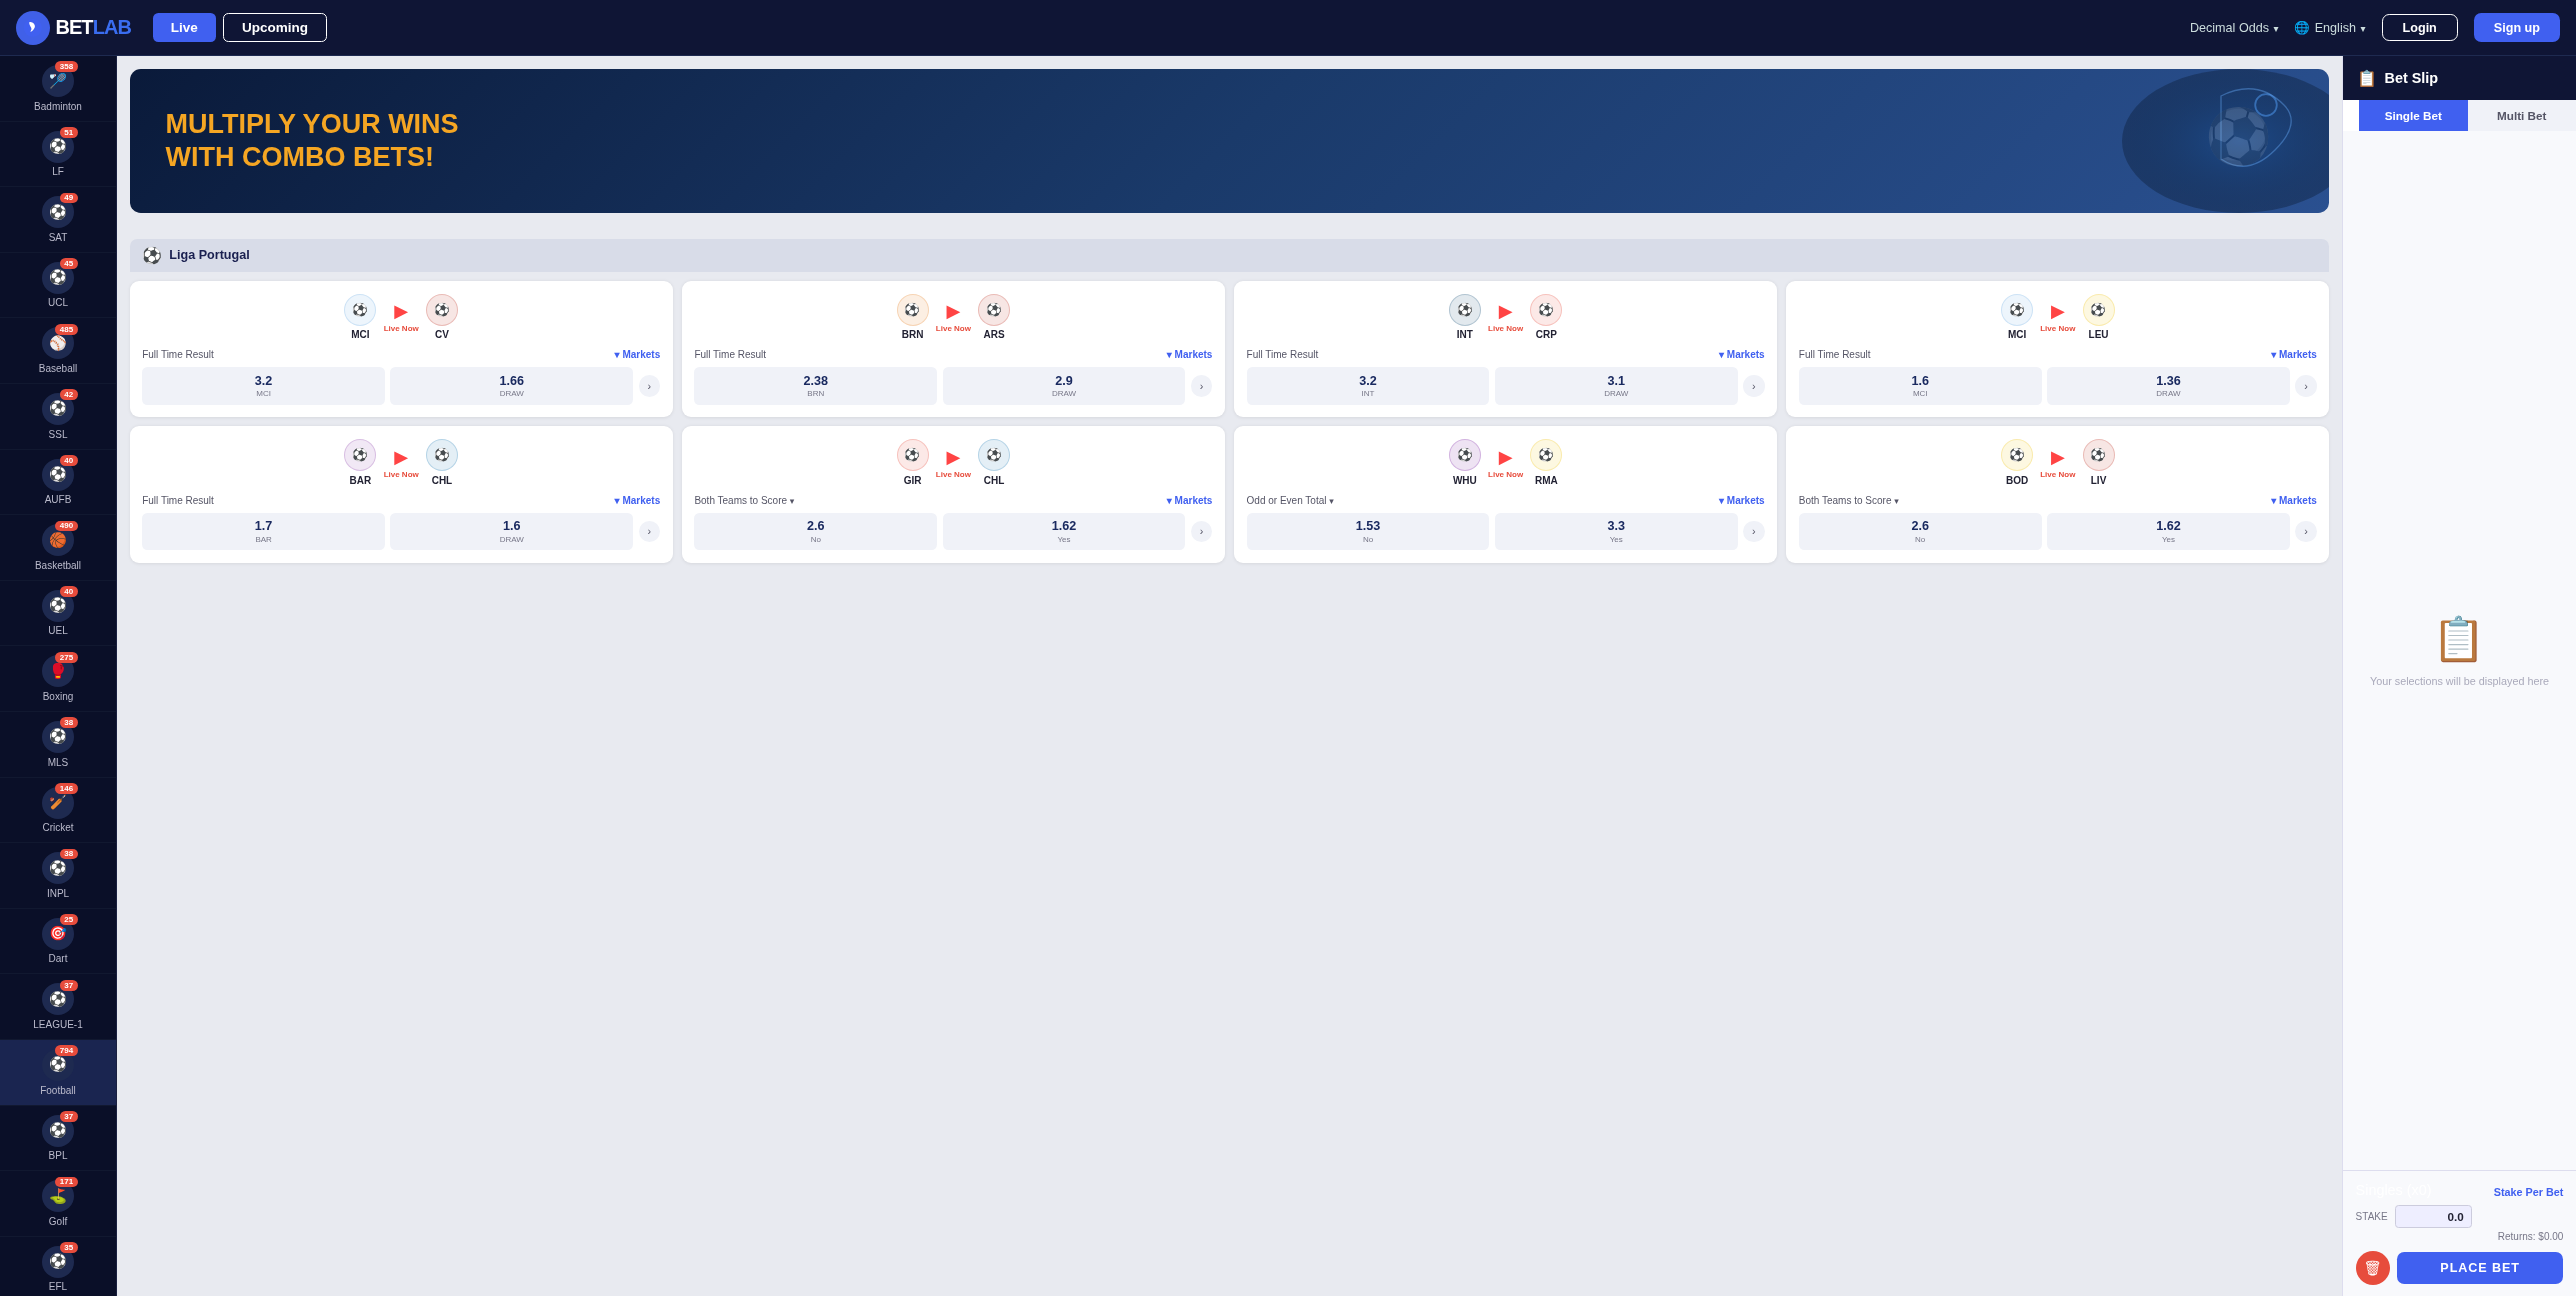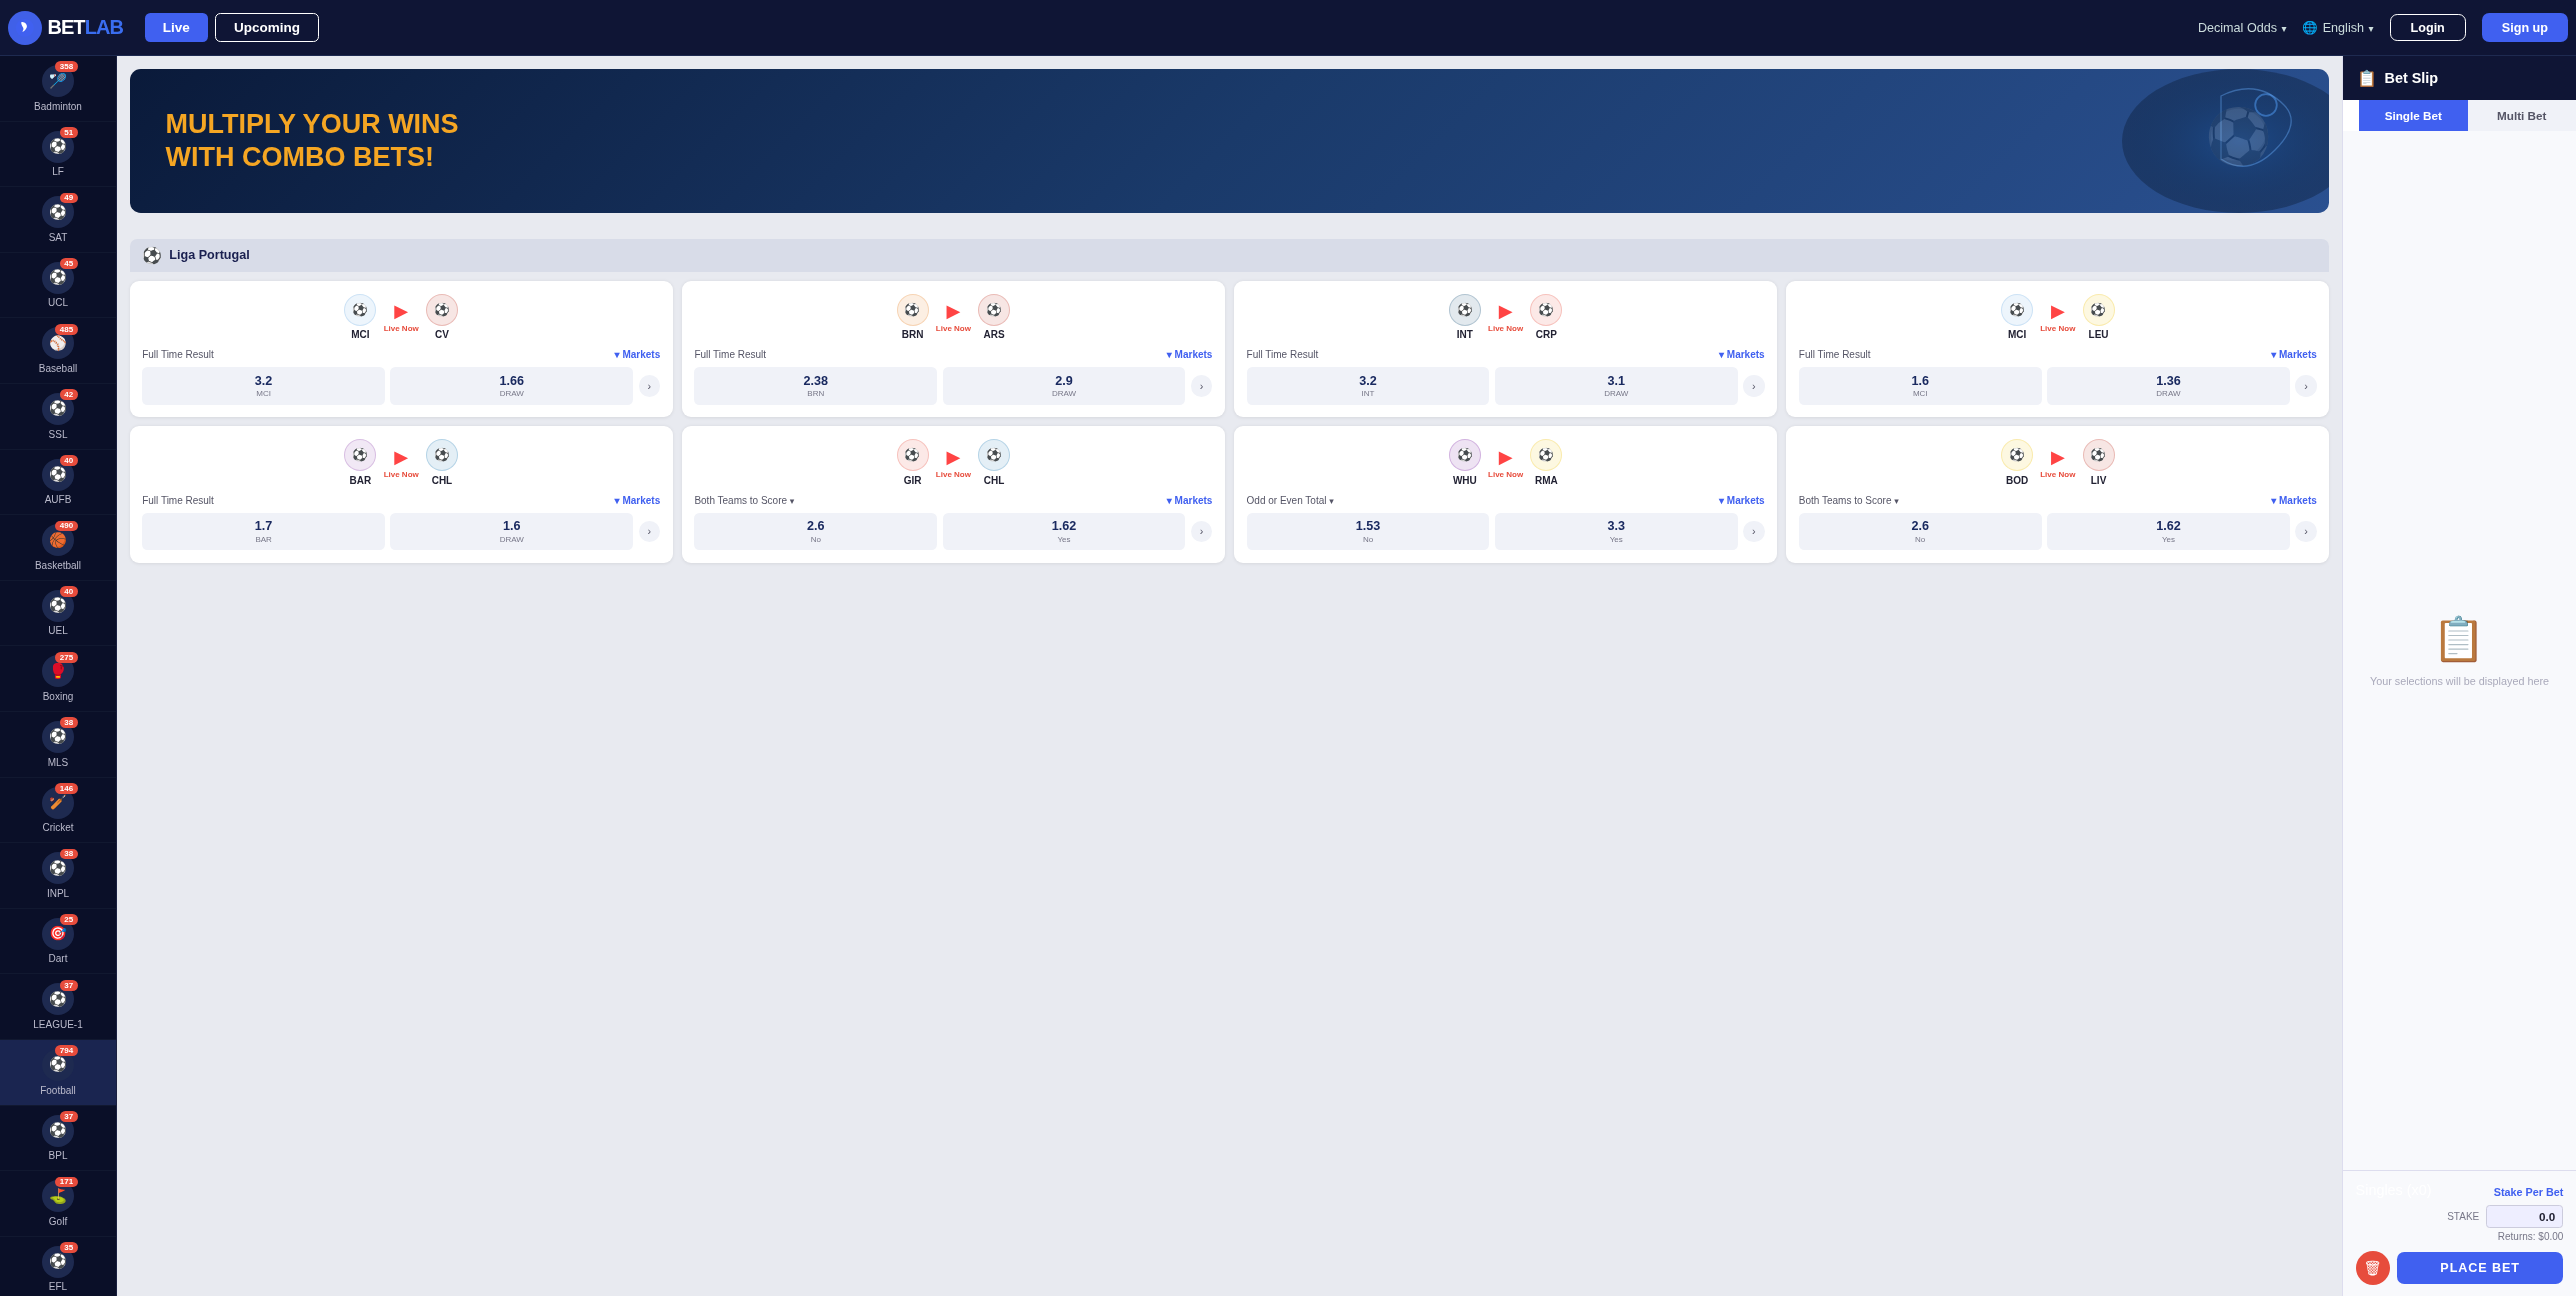--- a/index.html
+++ b/index.html
@@ -3,21 +3,21 @@
   <meta charset="utf-8">
   <style>
     * { box-sizing: border-box; margin: 0; padding: 0; }
     body { font-family: 'Segoe UI', Arial, sans-serif; background: #0f1535; color: #fff; display: flex; flex-direction: column; height: 100vh; overflow: hidden; }
 
     
     .topnav {
       background: #0f1535;
       display: flex;
       align-items: center;
-      padding: 0 8px;
+      padding: 0 16px;
       height: 56px;
       border-bottom: 0.9px solid #1e2a50;
       flex-shrink: 0;
     }
     .logo {
       display: flex; align-items: center; gap: 5.4px; margin-right: 21.6px;
     }
     .logo-icon {
       width: 34px; height: 34px; background: #4060e8; border-radius: 50%;
       display: flex; align-items: center; justify-content: center; font-size: 16px;
@@ -179,21 +179,21 @@
       color: #aab; font-size: 10.8px; text-align: center; padding: 18px;
       background: #f8f9fc;
     }
     .clipboard-icon { font-size: 43px; color: #ccd; margin-bottom: 10.8px; }
     .betslip-footer {
       padding: 10.8px 12.6px; background: #f8f9fc; border-top: 0.9px solid #dde;
     }
     .betslip-stake-row {
       display: flex; align-items: flex-end; justify-content: space-between; margin-bottom: 7.2px;
     }
-    .stake-input-row { display: flex; align-items: center; justify-content: flex-end; gap: 7.2px; margin-bottom: 3.6px; }
+    .stake-input-row { display: flex; align-items: center; justify-content: flex-start; gap: 7.2px; margin-bottom: 3.6px; }
     .stake-input {
       background: #eef; border: 0.9px solid #ccd; border-radius: 3.6px;
       padding: 3.6px 7.2px; font-size: 11.7px; font-weight: 600; color: #223;
       width: 77px; text-align: right;
     }
     .returns-row { font-size: 10px; color: #778; text-align: right; margin-bottom: 9px; }
     .betslip-actions { display: flex; align-items: center; gap: 7.2px; }
     .delete-btn {
       width: 34px; height: 34px; border-radius: 50%; background: #e74c3c; border: none;
       display: flex; align-items: center; justify-content: center; cursor: pointer; color: #fff; font-size: 14.4px;

